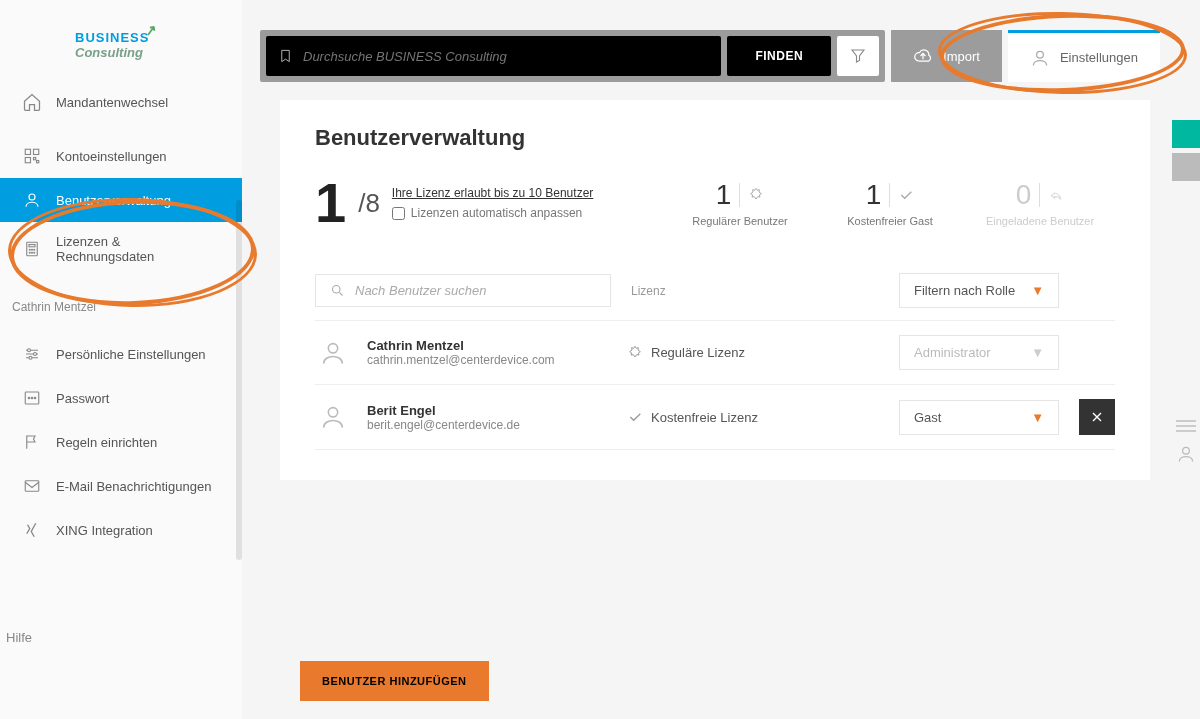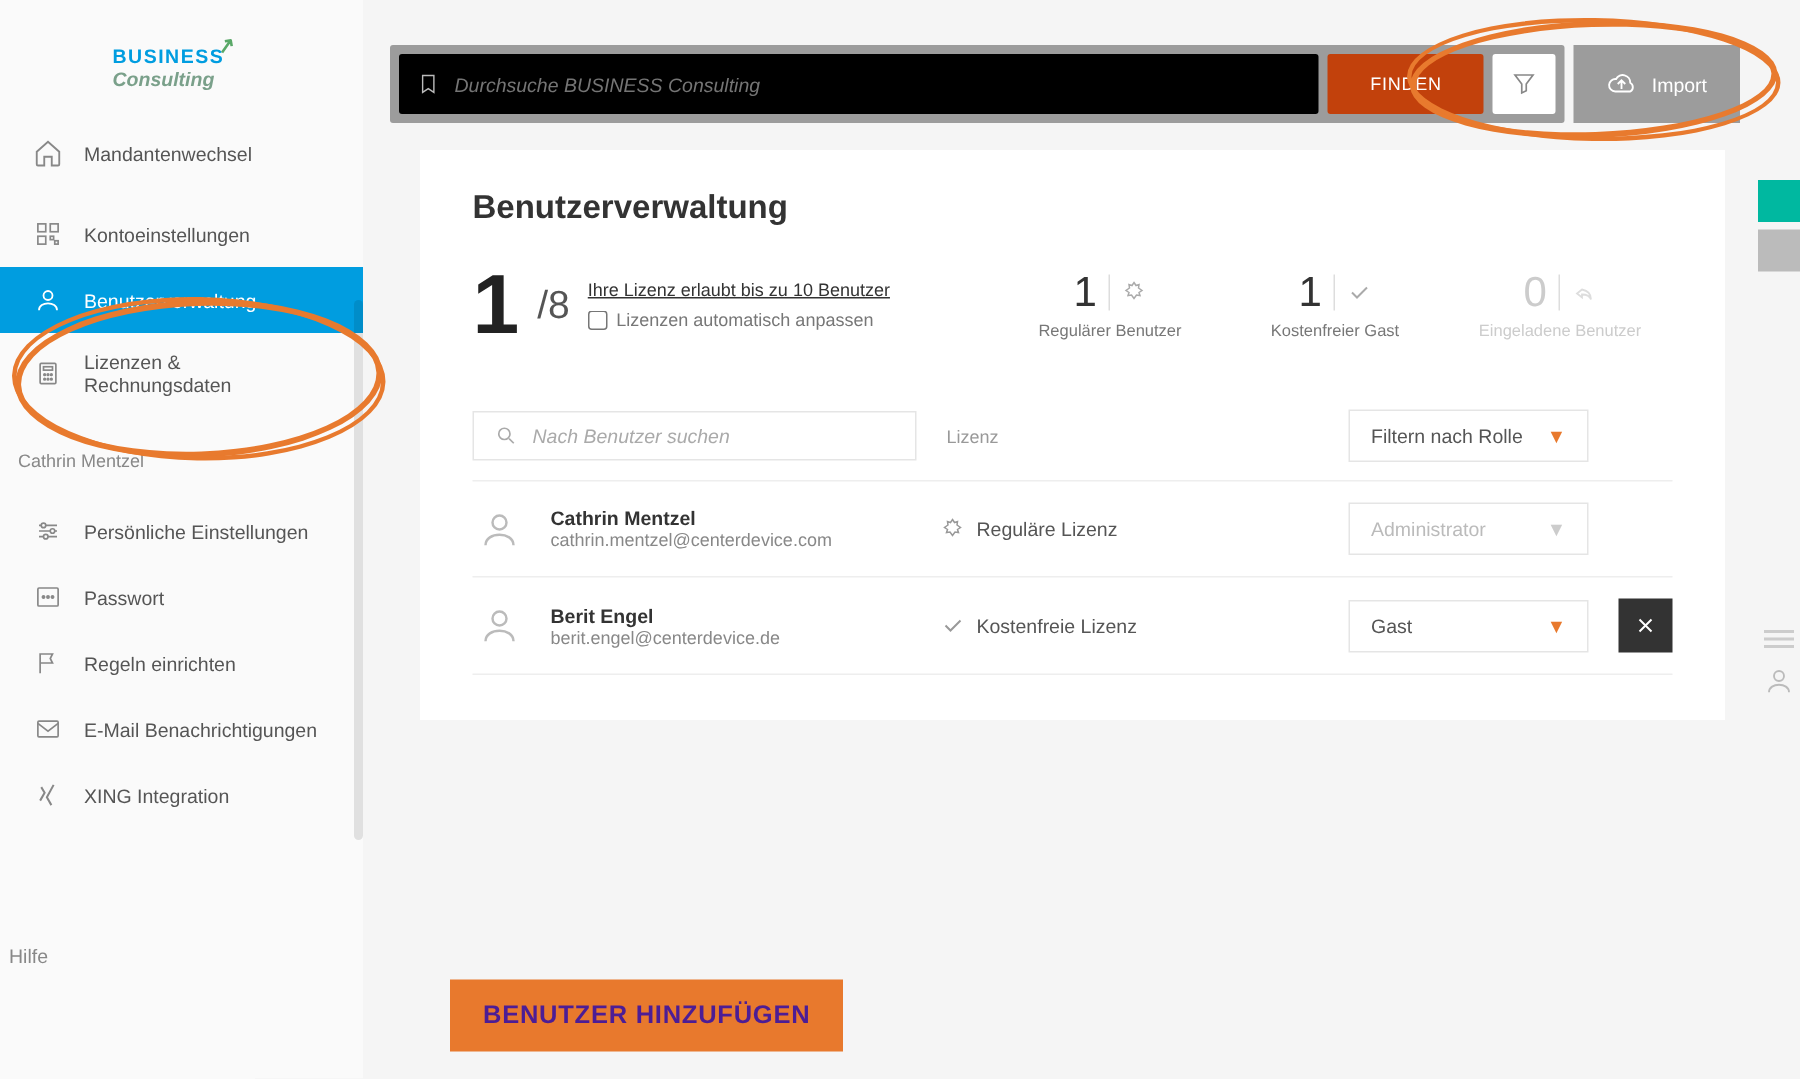--- a/index.html
+++ b/index.html
@@ -23,21 +23,21 @@
   
   .help-section { margin-top: 56px; padding: 12px 6px; font-size: 13px; color: #888; }
   
   .logout { position: absolute; bottom: 0; left: 0; width: 242px; background: #2a2a2a; color: #fff; padding: 16px 20px; display: flex; align-items: center; gap: 14px; font-size: 13px; font-weight:600; cursor: pointer; }
   
   
   .topbar { position: absolute; left: 260px; top: 30px; right: 40px; height: 52px; display: flex; gap: 6px; }
   .search-container { flex: 1; background: #9c9c9c; padding: 6px; display: flex; gap: 6px; border-radius: 2px; }
   .search-box { flex: 1; background: #000000; display: flex; align-items: center; padding: 0 12px; gap: 10px; border-radius: 2px; }
   .search-input { border: none; outline: none; flex: 1; font-size: 13px; font-style: italic; color: #999; background: transparent; }
-  .btn-find { background: #c2410c; color: #fff; border: none; padding: 0 28px; font-size: 12px; font-weight: normal; letter-spacing: .5px; cursor: pointer; border-radius:2px; }
+  .btn-find { background: #000000; color: #fff; border: none; padding: 0 28px; font-size: 12px; font-weight: bold; letter-spacing: .5px; cursor: pointer; border-radius:2px; }
   .btn-filter { background: #fff; border: none; width: 42px; display: flex; align-items: center; justify-content: center; cursor: pointer; color: #888; border-radius:2px; }
   .top-tab { background: #9c9c9c; color: #fff; display: flex; align-items: center; padding: 0 22px; gap: 10px; font-size: 13px; cursor: pointer; white-space: nowrap; }
   .top-tab.light { background: #fff; color: #666; border-top: 3px solid #009de0; }
   
   
   .main { position: absolute; left: 280px; top: 100px; width: 870px; background: #fff; padding: 25px 35px 30px; }
   .page-title { font-size: 22px; font-weight: 600; color: #333; margin-bottom: 24px; }
   
   .stats-row { display: flex; align-items: center; gap: 0; margin-bottom: 30px; }
   .license-block { display: flex; align-items: center; gap: 12px; flex:1; }
@@ -65,21 +65,21 @@
   .user-avatar { width: 28px; height: 28px; color: #bbb; margin-left: 4px; }
   .user-info { width: 240px; }
   .user-name { font-size: 13px; font-weight: 600; color: #333; }
   .user-email { font-size: 12px; color: #888; }
   .user-license { flex: 1; display: flex; align-items: center; gap: 8px; font-size: 13px; color: #555; }
   .user-role { border: 1px solid #e5e5e5; padding: 9px 14px; width: 160px; display: flex; align-items: center; justify-content: space-between; font-size: 13px; color: #555; cursor: pointer; }
   .user-role.muted { color: #bbb; }
   .delete-btn { width: 36px; height: 36px; background: #333; color: #fff; display:flex; align-items:center; justify-content:center; cursor:pointer; }
   .delete-spacer { width:36px; }
   
-  .add-user-btn { position: absolute; left: 300px; bottom: 18px; background: #e8792d; color: #4c1d95; border: none; padding: 14px 22px; font-size: 17px; font-weight: bold; letter-spacing: .5px; cursor: pointer; }
+  .add-user-btn { position: absolute; left: 300px; bottom: 18px; background: #e8792d; color: #000000; border: none; padding: 14px 22px; font-size: 11px; font-weight: bold; letter-spacing: .5px; cursor: pointer; }
   
   
   .annot { position: absolute; border: 4px solid #e87a2e; border-radius: 50%; pointer-events: none; }
   .annot::after { content:""; position:absolute; inset:-6px; border: 3px solid #e87a2e; border-radius:50%; transform: rotate(3deg); }
   .annot1 { left: 940px; top: 14px; width: 245px; height: 78px; border-radius: 50%/50%; transform: rotate(-2deg);}
   .annot2 { left: 10px; top: 200px; width: 245px; height: 105px; transform: rotate(-2deg);}
   
   
   .right-dock { position: absolute; right: 0; top: 120px; display: flex; flex-direction: column; }
   .dock-item { width: 28px; height: 28px; background: #00b8a0; margin-bottom: 5px; }
@@ -225,20 +225,29 @@
     </button>
   </div>
   <div class="top-tab">
     <span>
       <svg width="20" height="20" viewBox="0 0 24 24" fill="none" stroke="currentColor" stroke-width="1.5">
           <path d="M7 18a5 5 0 1 1 .7-9.96A6 6 0 0 1 19 11a4 4 0 0 1 0 7H7z"></path>
           <path d="M12 9v7M9 12l3-3 3 3"></path>
         </svg>
     </span>
     <span>Import</span>
+  </div>
+  <div class="top-tab light">
+    <span style="color:#aaa">
+      <svg width="20" height="20" viewBox="0 0 24 24" fill="none" stroke="currentColor" stroke-width="1.5">
+          <circle cx="12" cy="8" r="4"></circle>
+          <path d="M4 21c0-4 4-6 8-6s8 2 8 6"></path>
+        </svg>
+    </span>
+    <span>Einstellungen</span>
   </div>
 </div>
 
 <div class="main">
   <div class="page-title">Benutzerverwaltung</div>
 
   <div class="stats-row">
     <div class="license-block">
       <span class="big-count">1</span>
       <span class="big-total">/8</span>

